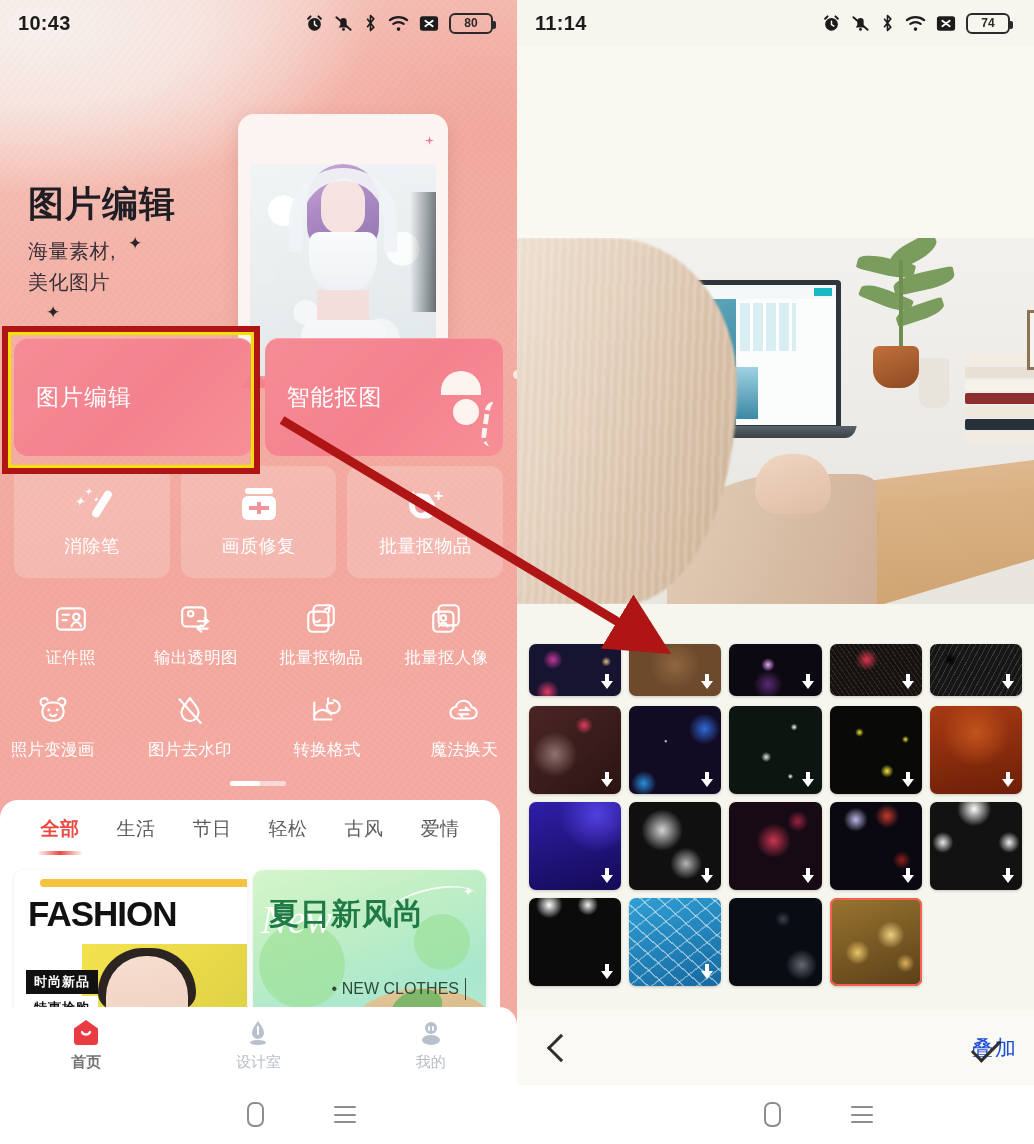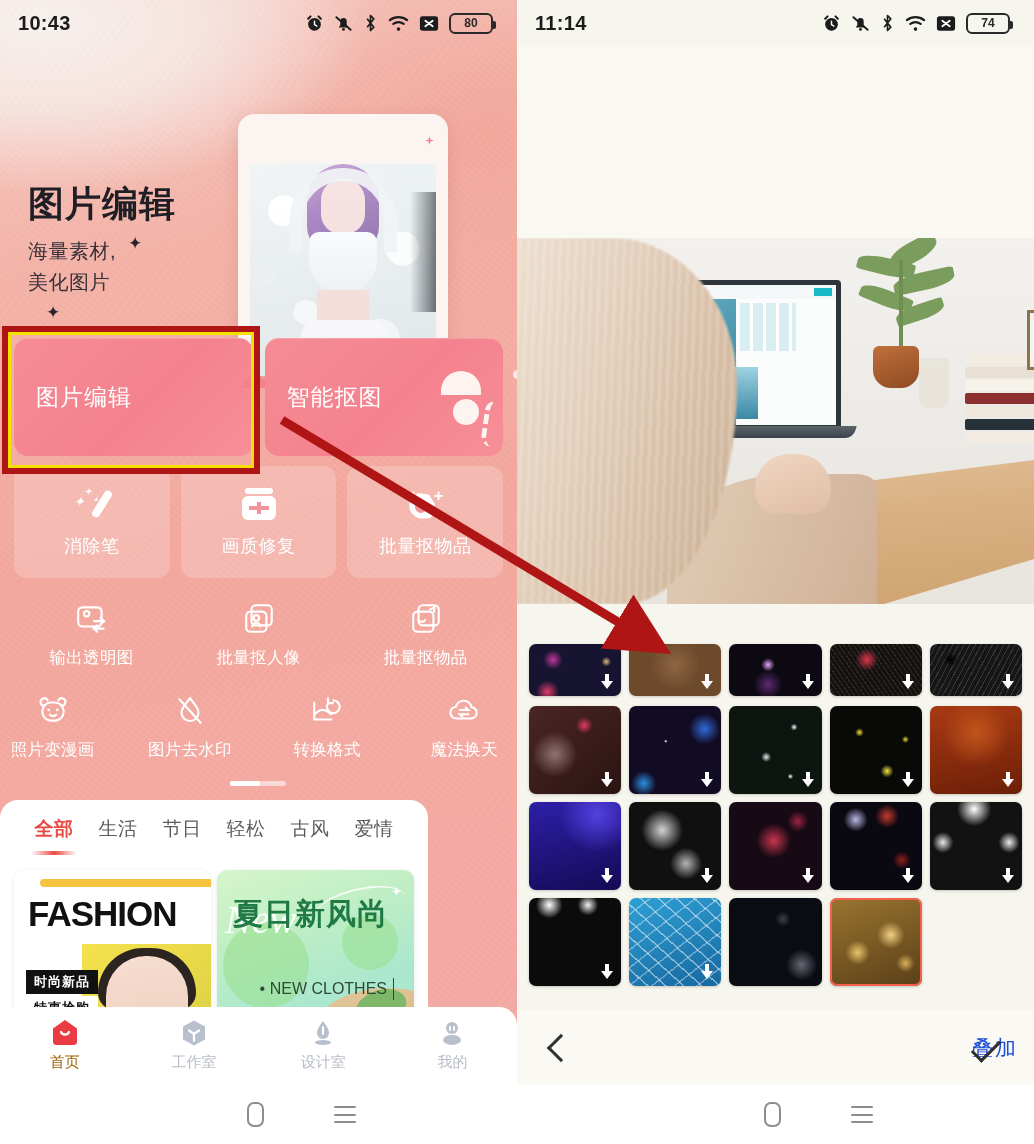--- a/index.html
+++ b/index.html
@@ -135,21 +135,21 @@
   .icell { flex:1; display:flex; flex-direction:column; align-items:center; justify-content:flex-start; padding-top:6px; gap:11px; }
   .icell .il { font-size:16.5px; color:#fff; letter-spacing:.3px; }
   .isvg { width:34px; height:34px; }
 
   .scrollbar { position:absolute; left:230px; top:781px; width:56px; height:5px;
       background:rgba(255,255,255,.55); border-radius:3px; }
   .scrollbar:before { content:""; position:absolute; left:0; top:0; width:30px; height:5px;
       background:#fff; border-radius:3px; }
 
   
-  .sheet { position:absolute; left:0; top:800px; width:428px; height:290px;
+  .sheet { position:absolute; left:0; top:800px; width:500px; height:290px;
       background:#fff; border-radius:18px 18px 0 0; overflow:hidden; }
   .cats { height:58px; display:flex; align-items:center; padding:0 22px; gap:0; }
   .cat { flex:1; text-align:center; font-size:19px; color:#5c5c5c; position:relative; letter-spacing:.5px; }
   .cat.act { color:#ea4a43; font-weight:bold; }
   .cat.act:after { content:""; position:absolute; left:50%; transform:translateX(-50%); bottom:-13px;
       width:46px; height:4px; border-radius:2px; background:linear-gradient(90deg,rgba(234,74,67,0),#ea4a43,rgba(234,74,67,0)); }
 
   .tmpls { display:flex; gap:6px; padding:12px 14px 0; }
   .tmpl { flex:1; height:175px; border-radius:10px; overflow:hidden; position:relative; background:#fff;
       box-shadow:0 1px 4px rgba(0,0,0,.10); }
@@ -184,21 +184,21 @@
   .t2 .hat { position:absolute; left:96px; top:118px; width:150px; height:90px; border-radius:50%;
       background:linear-gradient(170deg,#e4c89a,#cba874); }
   .t2 .leaf { position:absolute; left:138px; top:120px; width:52px; height:34px; border-radius:50% 50% 50% 50%;
       background:#7fb86a; transform:rotate(-18deg); }
 
   
   .bnav { position:absolute; left:0; top:1007px; width:517px; height:78px; background:#fff;
       border-radius:18px 18px 0 0; display:flex; align-items:flex-start; padding-top:12px; z-index:20; }
   .bnav-item { flex:1; display:flex; flex-direction:column; align-items:center; gap:6px; }
   .bnav-item .bl { font-size:15px; color:#b8bdc6; }
-  .bnav-item.act .bl { color:#a16207; }
+  .bnav-item.act .bl { color:#737373;font-weight:bold; }
   .bicon { width:28px; height:28px; position:relative; }
 
   
   #rightPanel { background:#f7f6ee; }
   .r-top { position:absolute; left:0; top:46px; width:517px; height:192px; background:#faf9f1; }
   .r-photo { position:absolute; left:0; top:238px; width:517px; height:366px; overflow:hidden; background:#efe7de; }
   .rp-wall { position:absolute; inset:0; background:linear-gradient(180deg,#f3f1ee 0%,#eceae6 55%,#e8e4de 100%); }
   .rp-desk { position:absolute; left:160px; bottom:0; right:0; height:150px;
       background:linear-gradient(175deg,#e3c29b 0%,#d9b183 40%,#cfa371 100%);
       clip-path:polygon(0 34%,100% 4%,100% 70%,58% 100%,0 100%); }
@@ -389,44 +389,53 @@
             <i class="pl">+</i>
             <i class="st">✦</i>
         </span>
         <span class="tl">批量抠物品</span>
       </div>
     </div>
 
     <div class="iconrow ir1">
       <div class="icell">
         <svg class="isvg" viewBox="0 0 32 32" fill="none" stroke="#fff" stroke-width="2" stroke-linecap="round">
+            <rect x="3" y="6" width="26" height="20" rx="4"></rect>
+            <path d="M8 12h6M8 17h4"></path>
+            <circle cx="21" cy="14" r="3"></circle>
+            <path d="M16.5 23c.8-2.6 2.5-4 4.5-4s3.7 1.4 4.5 4"></path>
+          </svg>
+        <span class="il">证件照</span>
+      </div>
+      <div class="icell">
+        <svg class="isvg" viewBox="0 0 32 32" fill="none" stroke="#fff" stroke-width="2" stroke-linecap="round">
             <rect x="3" y="5" width="22" height="18" rx="4"></rect>
             <circle cx="11" cy="11" r="2.5"></circle>
             <path d="M18 18h9M24 15l3.5 3-3.5 3"></path>
             <path d="M18 25h9M21 22l-3.5 3 3.5 3"></path>
           </svg>
         <span class="il">输出透明图</span>
+      </div>
+      <div class="icell">
+        <svg class="isvg" viewBox="0 0 32 32" fill="none" stroke="#fff" stroke-width="2" stroke-linecap="round">
+            <rect x="9" y="3" width="19" height="19" rx="4"></rect>
+            <rect x="4" y="9" width="19" height="19" rx="4"></rect>
+            <path d="M9 17c1.6 2.2 4.6 2.2 6 0"></path>
+            <path d="M20 7l4-2-.4 4.2"></path>
+          </svg>
+        <span class="il">批量抠物品</span>
       </div>
       <div class="icell">
         <svg class="isvg" viewBox="0 0 32 32" fill="none" stroke="#fff" stroke-width="2" stroke-linecap="round">
             <rect x="9" y="3" width="19" height="19" rx="4"></rect>
             <rect x="4" y="9" width="19" height="19" rx="4"></rect>
             <circle cx="13.5" cy="15" r="2.6"></circle>
             <path d="M9.5 23c.7-2.3 2.2-3.5 4-3.5s3.3 1.2 4 3.5"></path>
           </svg>
         <span class="il">批量抠人像</span>
-      </div>
-      <div class="icell">
-        <svg class="isvg" viewBox="0 0 32 32" fill="none" stroke="#fff" stroke-width="2" stroke-linecap="round">
-            <rect x="9" y="3" width="19" height="19" rx="4"></rect>
-            <rect x="4" y="9" width="19" height="19" rx="4"></rect>
-            <path d="M9 17c1.6 2.2 4.6 2.2 6 0"></path>
-            <path d="M20 7l4-2-.4 4.2"></path>
-          </svg>
-        <span class="il">批量抠物品</span>
       </div>
     </div>
 
     <div class="iconrow ir2">
       <div class="icell">
         <svg class="isvg" viewBox="0 0 32 32" fill="none" stroke="#fff" stroke-width="2" stroke-linecap="round">
             <path d="M8 11a3.5 3.5 0 1 1 3-5M24 11a3.5 3.5 0 1 0-3-5"></path>
             <rect x="6" y="8" width="20" height="17" rx="8"></rect>
             <path d="M12 15h.01M20 15h.01" stroke-width="2.6"></path>
             <path d="M13 19.5c1.6 1.8 4.4 1.8 6 0"></path>
@@ -501,29 +510,20 @@
           <svg viewBox="0 0 28 28">
               <path d="M14 1l12 8.5v13A3.5 3.5 0 0 1 22.5 26h-17A3.5 3.5 0 0 1 2 22.5v-13z" fill="#ea3b43"></path>
               <path d="M10 13c1.6 3.4 6.4 3.4 8 0" stroke="#fff" stroke-width="2.4" fill="none" stroke-linecap="round"></path>
             </svg>
         </span>
         <span class="bl">首页</span>
       </div>
       <div class="bnav-item">
         <span class="bicon">
           <svg viewBox="0 0 28 28">
-              <path d="M14 1.5l11 6v13l-11 6-11-6v-13z" fill="#b9c0cd"></path>
-              <path d="M14 15v7M14 15l-5-3.5M14 15l5-3.5" stroke="#fff" stroke-width="2.2" fill="none" stroke-linecap="round"></path>
-            </svg>
-        </span>
-        <span class="bl">工作室</span>
-      </div>
-      <div class="bnav-item">
-        <span class="bicon">
-          <svg viewBox="0 0 28 28">
               <path d="M14 2c3.6 5 6 8.6 6 12a6 6 0 0 1-12 0c0-3.4 2.4-7 6-12z" fill="#b9c0cd"></path>
               <ellipse cx="14" cy="23.5" rx="8" ry="2.6" fill="#b9c0cd"></ellipse>
               <path d="M14 8v7" stroke="#fff" stroke-width="2" stroke-linecap="round"></path>
             </svg>
         </span>
         <span class="bl">设计室</span>
       </div>
       <div class="bnav-item">
         <span class="bicon">
           <svg viewBox="0 0 28 28">

